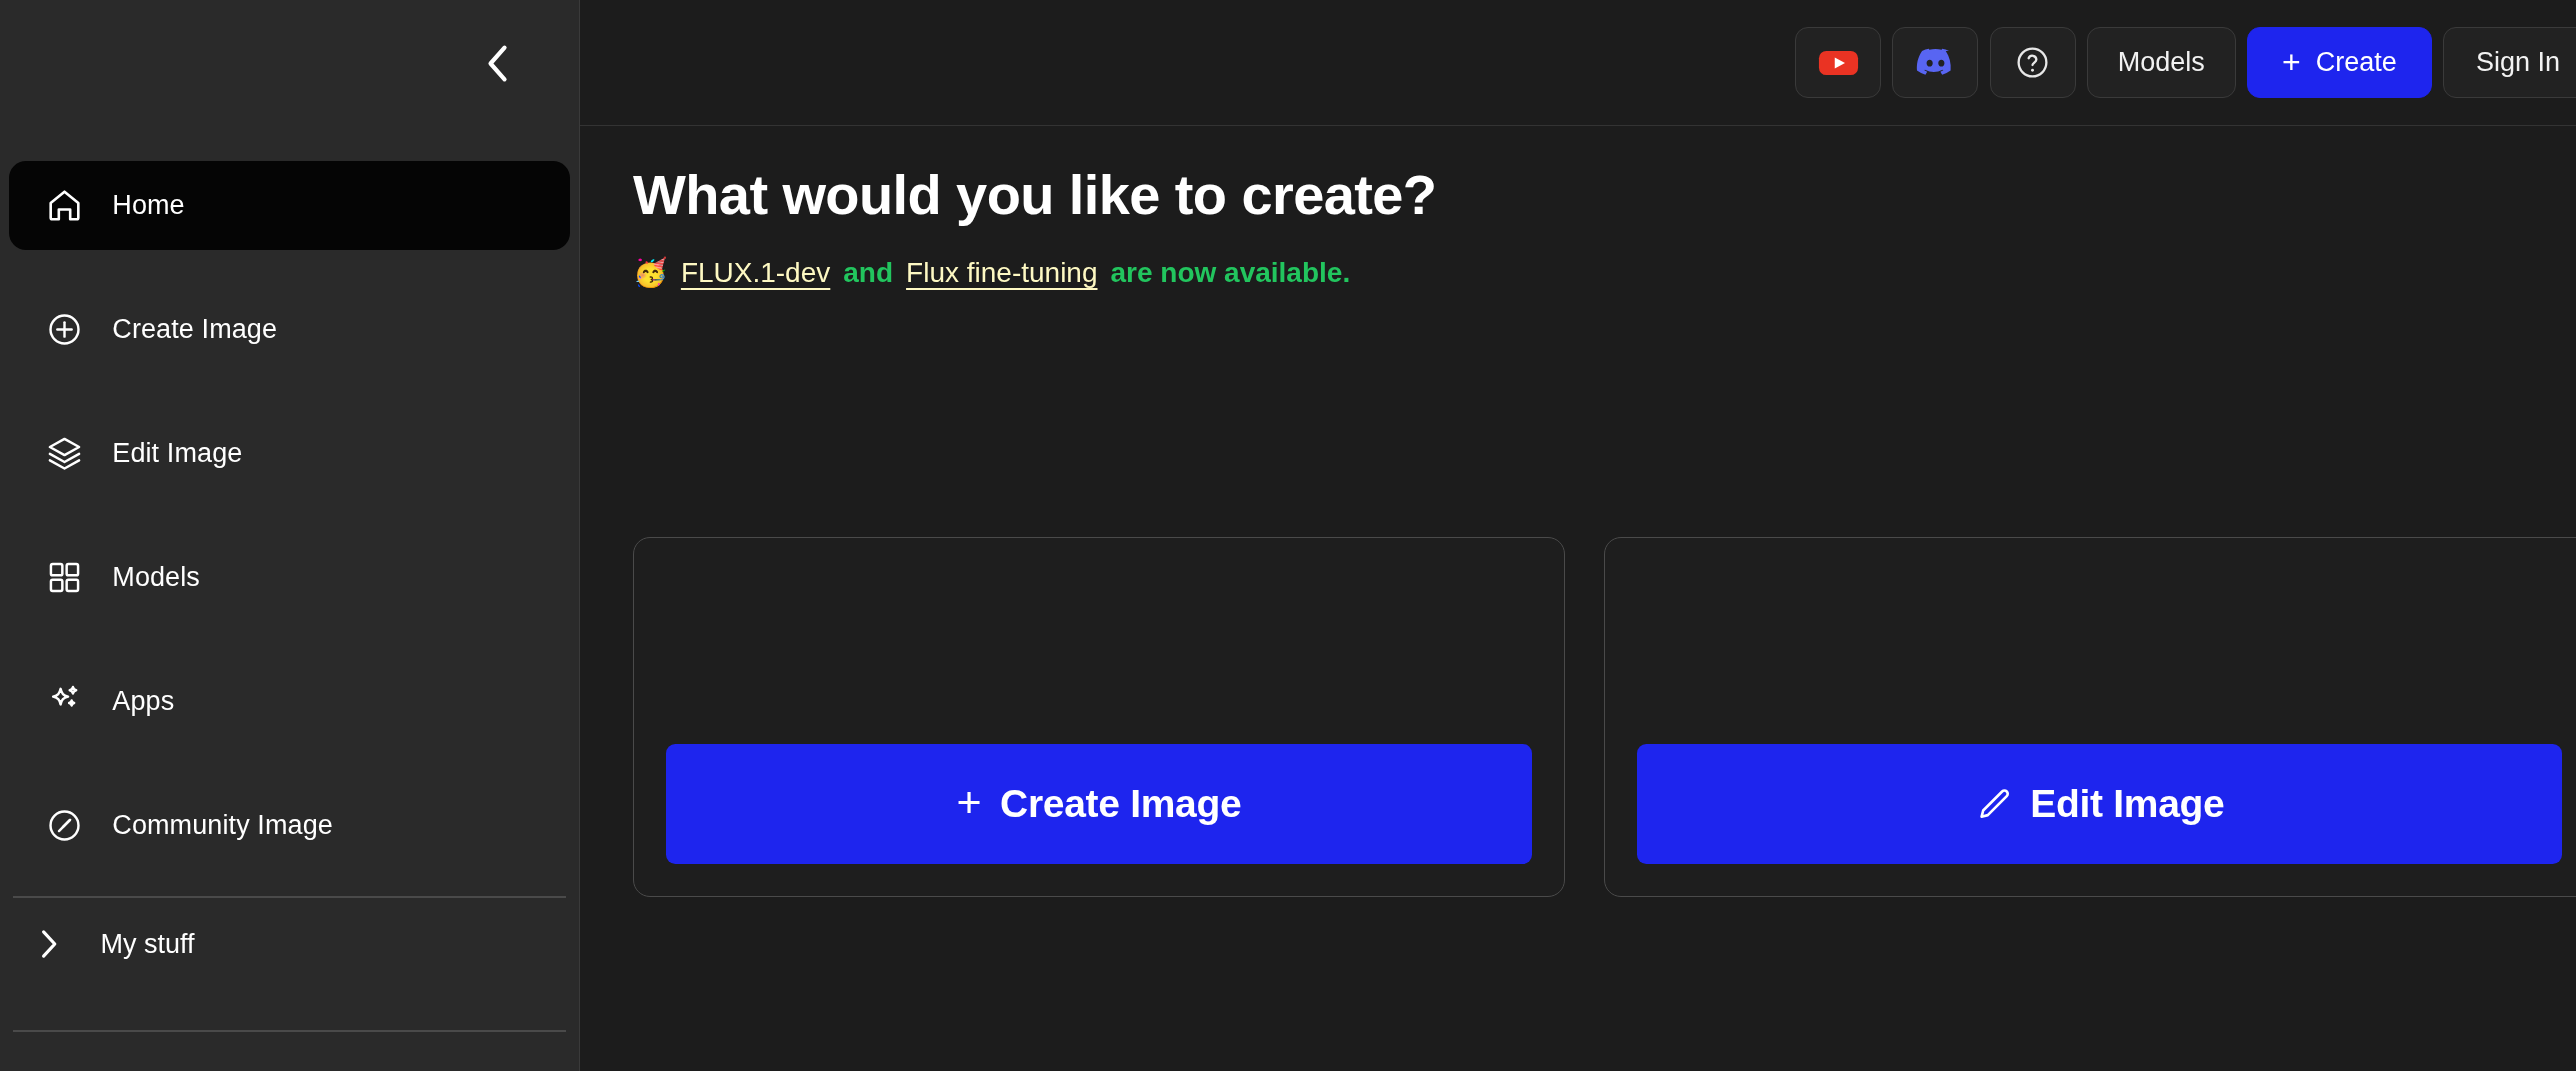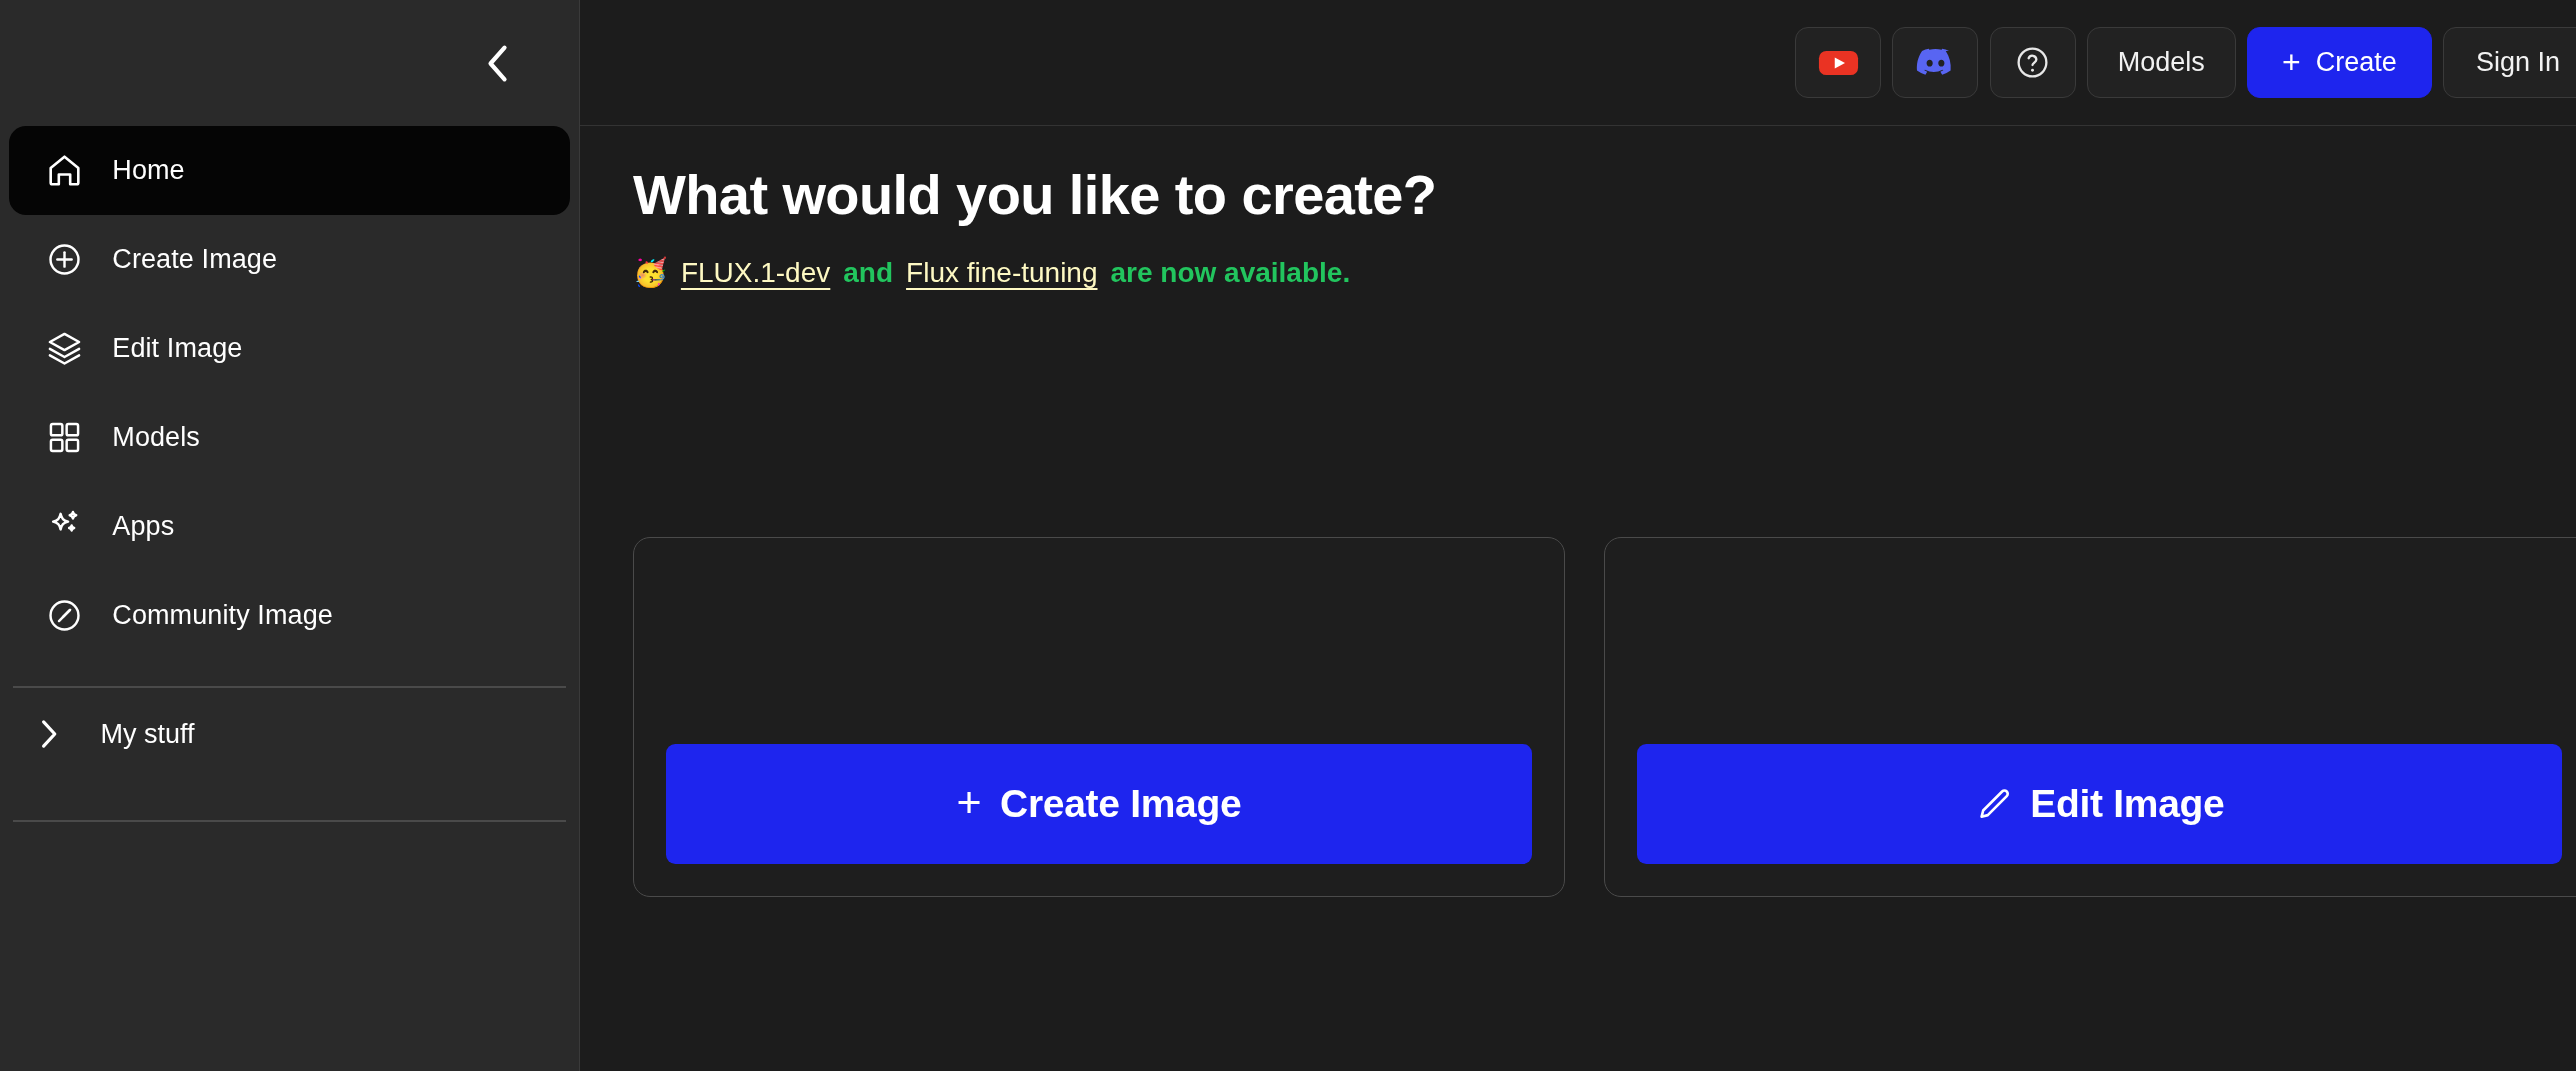--- a/index.html
+++ b/index.html
@@ -53,20 +53,21 @@
   }
   .sb-item {
     display: flex;
     align-items: center;
     height: 89px;
     padding: 0 34px;
     border-radius: 17px;
     color: #ffffff;
     cursor: pointer;
     position: relative;
+    margin-top: 35px;
   }
   .sb-item.active { background: #050505; }
   .sb-icon {
     width: 43px;
     height: 43px;
     flex: 0 0 43px;
     display: flex;
     align-items: center;
     justify-content: center;
     margin-right: 26px;

